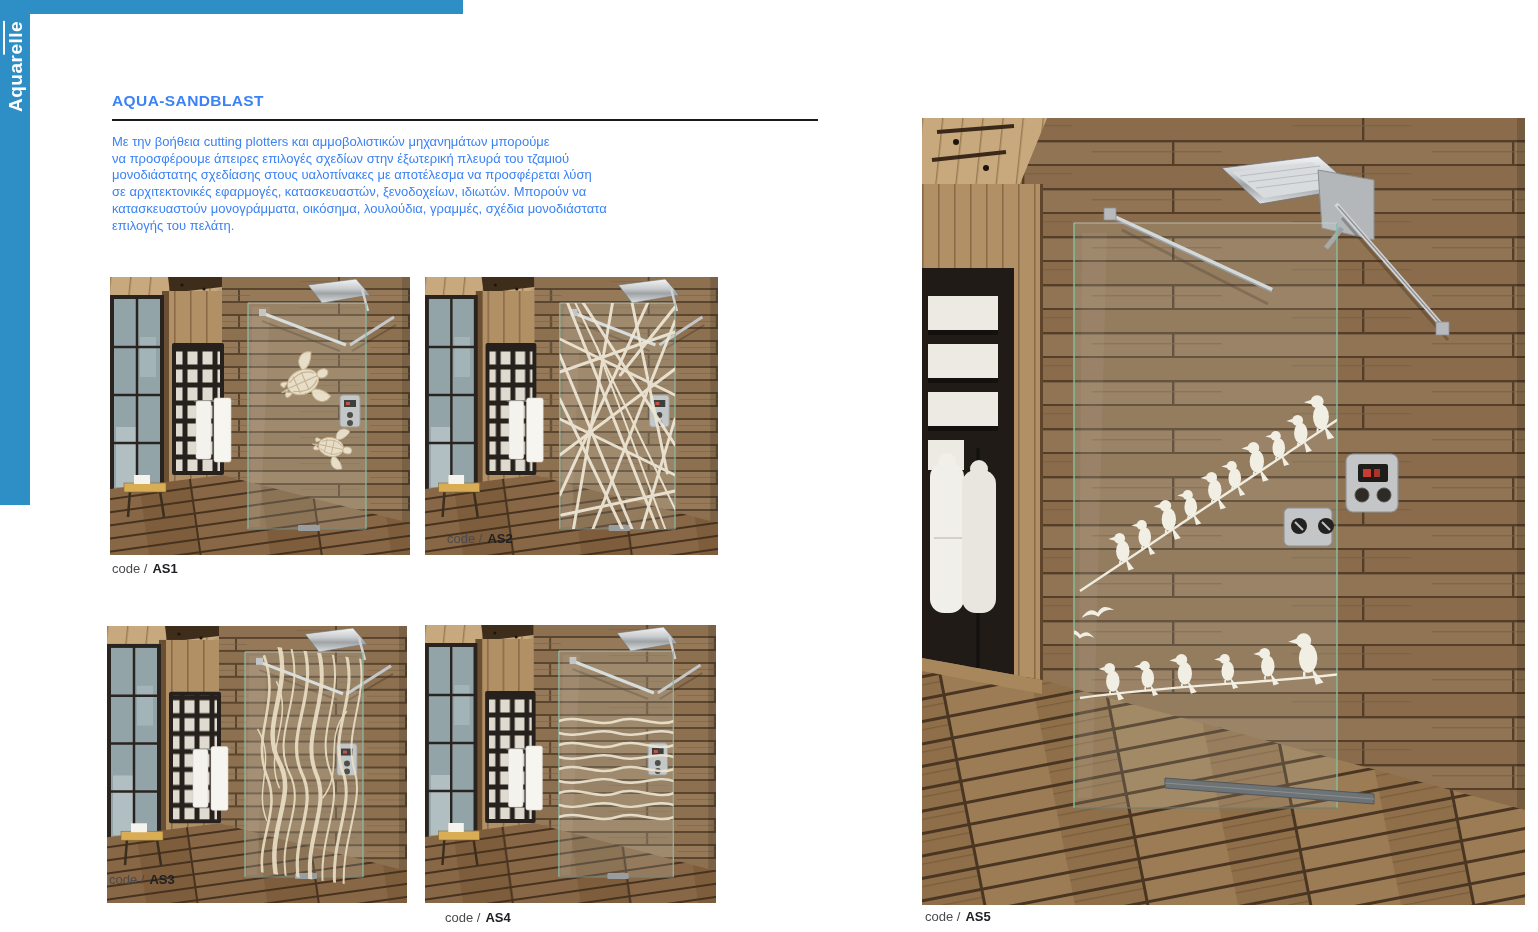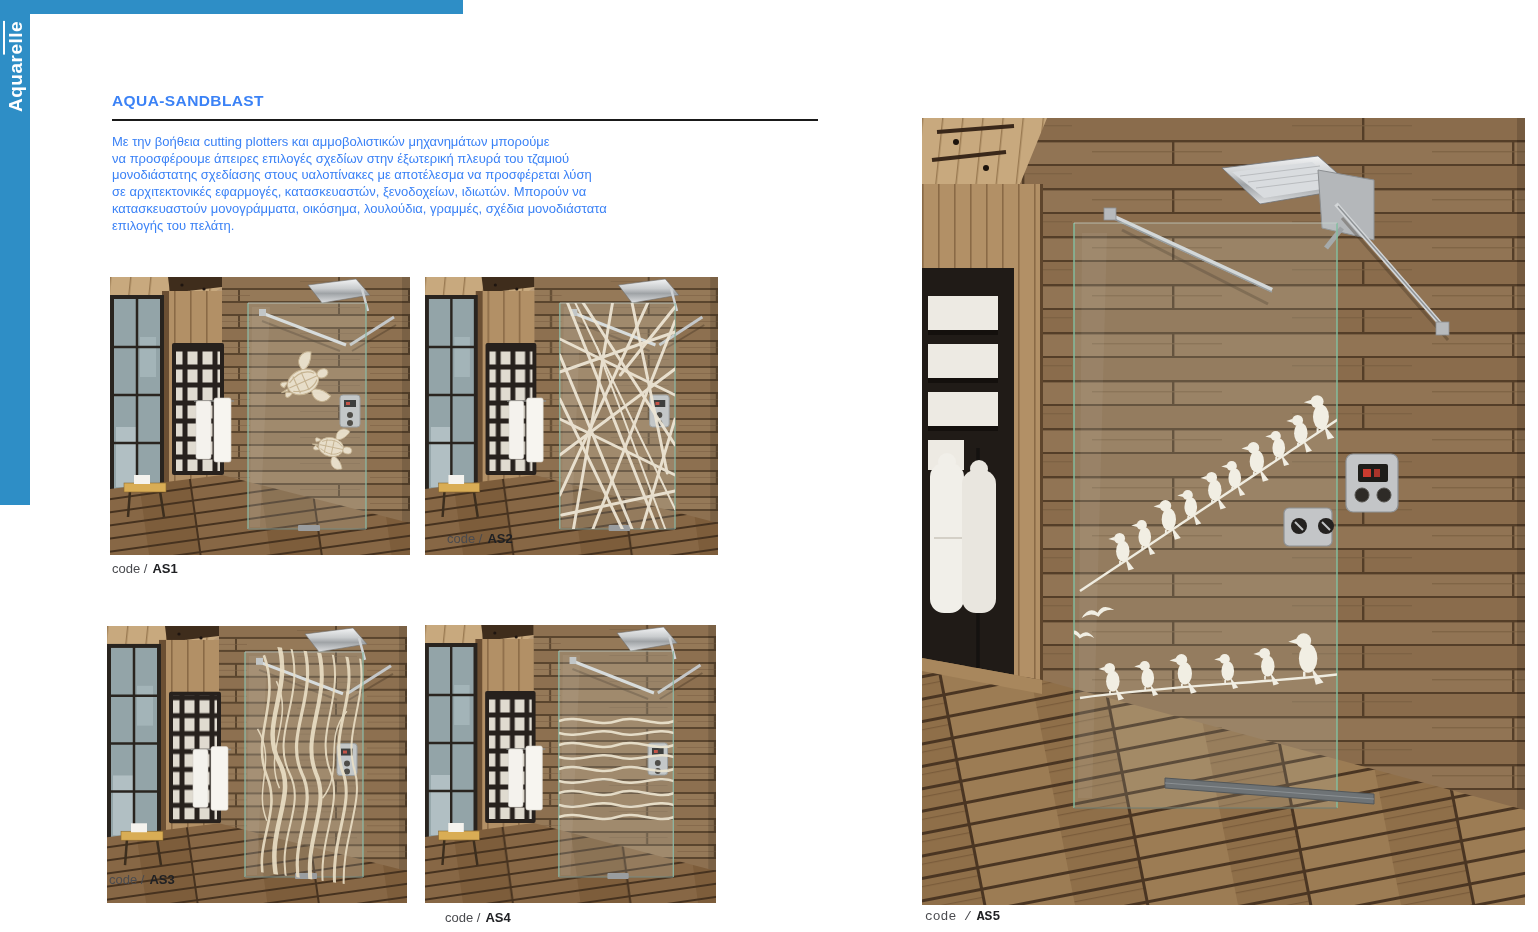--- a/index.html
+++ b/index.html
@@ -346,15 +346,15 @@
 
       <polygon points="243,660 452,676 452,686 243,670" fill="#6e7376" stroke="#52575a" stroke-width="1"></polygon>
       <line x1="243" y1="665" x2="452" y2="681" stroke="#8b9093" stroke-width="1"></line>
     </svg>
   </figure>
 
   <div class="code" style="left:112px;top:561px;text-align:right;"><span>code /</span><b>AS1</b></div>
   <div class="code" style="left:427px;top:531px;margin-left:20px;"><span>code /</span><b>AS2</b></div>
   <div class="code" style="left:109px;top:872px;"><span>code /</span><b>AS3</b></div>
   <div class="code" style="left:445px;top:910px;"><span>code /</span><b>AS4</b></div>
-  <div class="code" style="left:925px;top:909px;font-family:Liberation Mono, monospace;"><span>code /</span><b>AS5</b></div>
+  <div class="code" style="left:925px;top:909px;"><span>code /</span><b>AS5</b></div>
 
 </div>
 
 </body></html>

